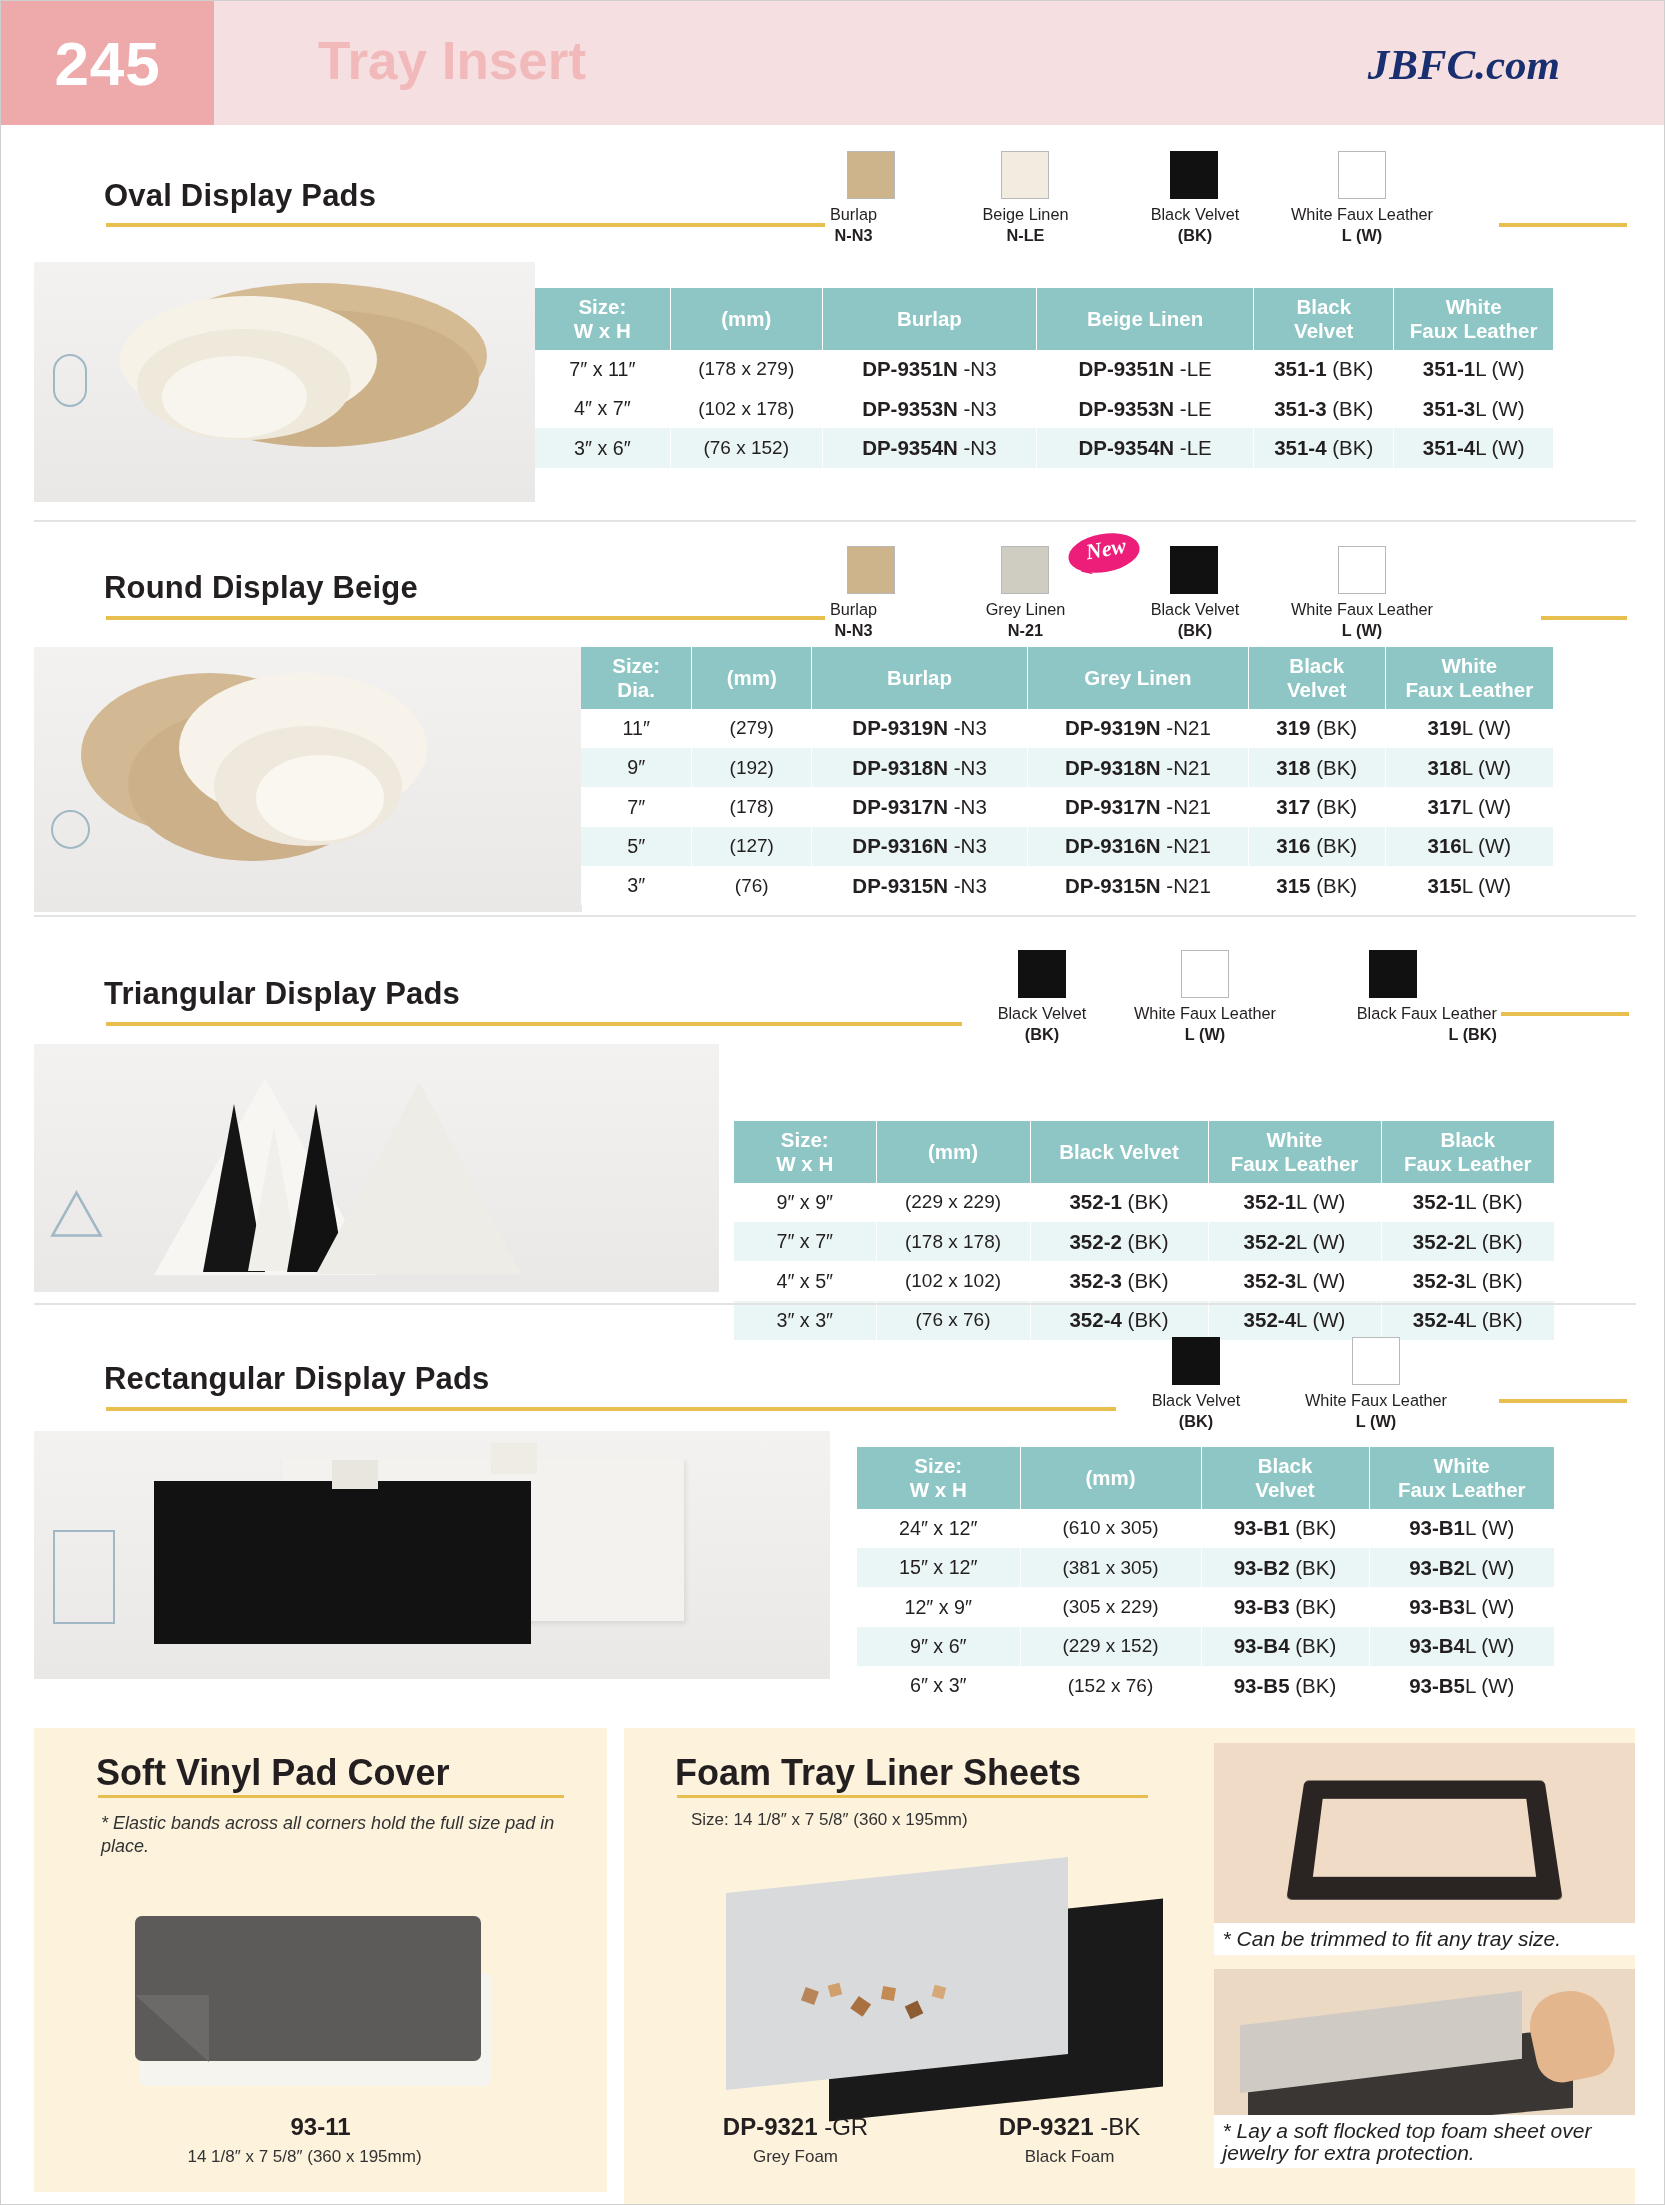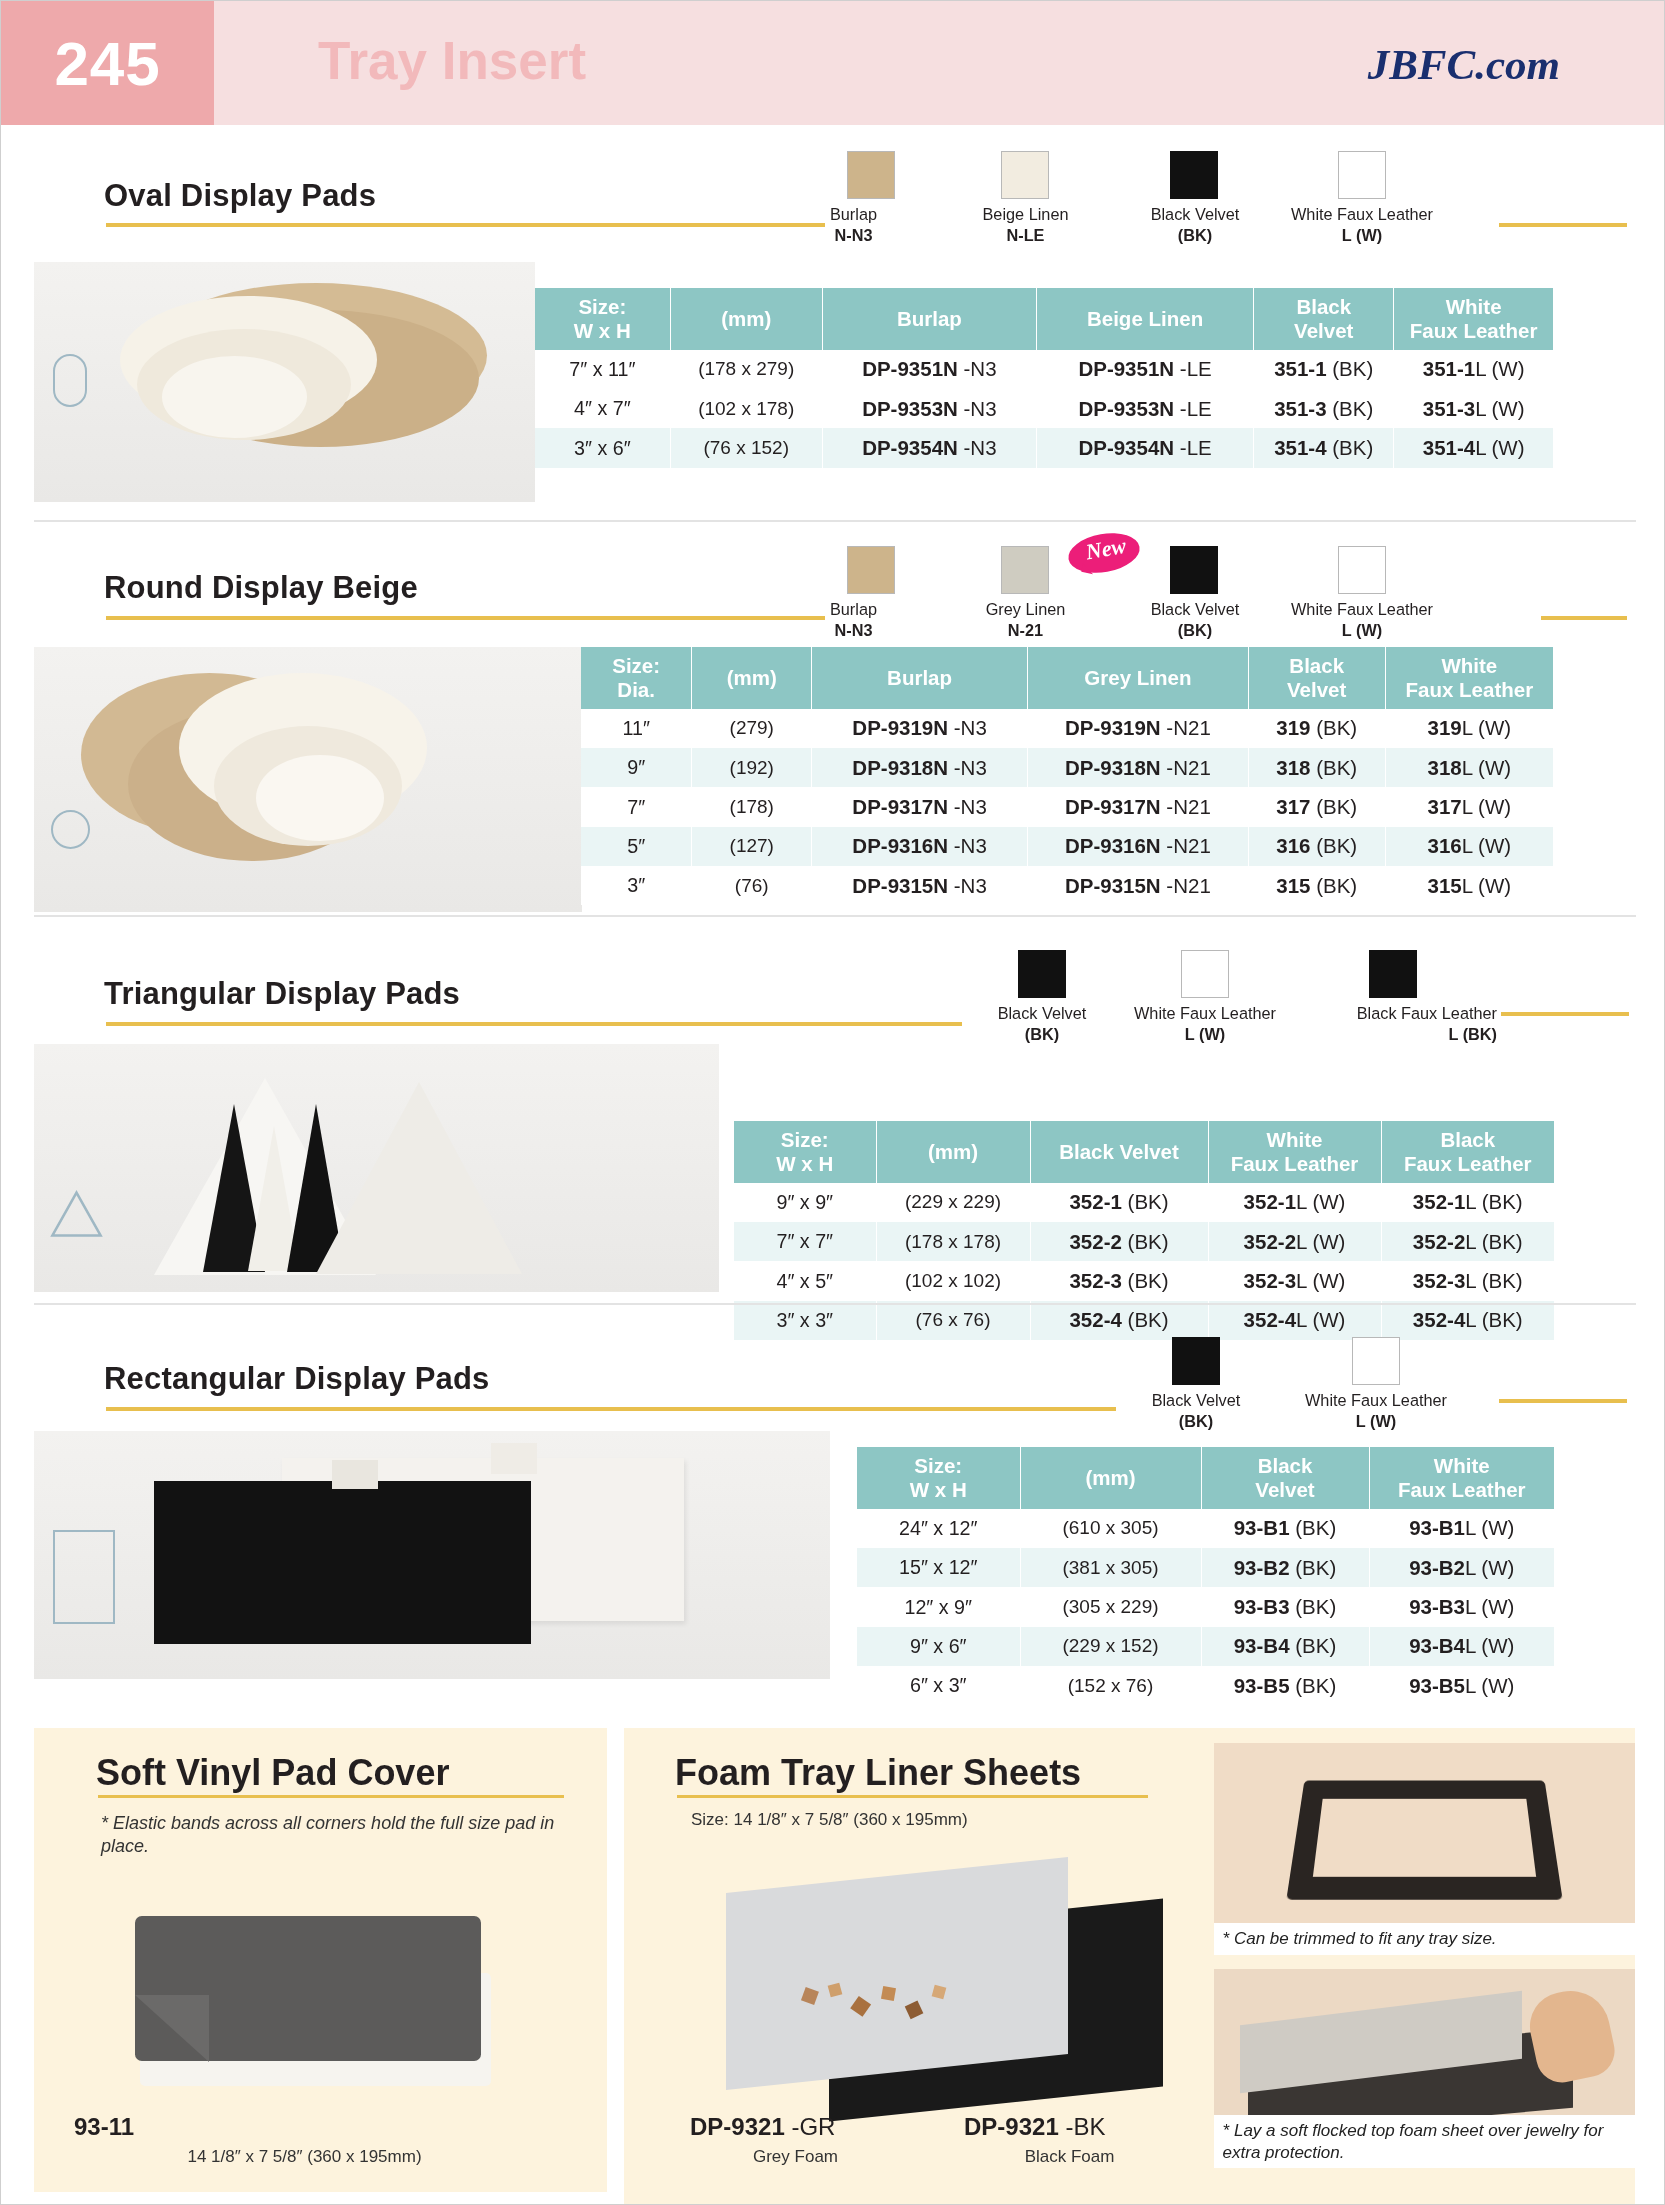--- a/index.html
+++ b/index.html
@@ -216,36 +216,35 @@
   }
   .panel-sub {
     position: absolute;
     font-size: 17px;
     color: #333333;
   }
   .code-big {
     position: absolute;
     font-size: 24px;
     font-weight: bold;
-    text-align: left;
+    text-align: center;
     color: #231f20;
     white-space: nowrap;
-    margin-left: 40px;
   }
   .code-big .suffix { font-weight: normal; }
   .code-sub {
     position: absolute;
     font-size: 17px;
     text-align: center;
     color: #333333;
     white-space: nowrap;
   }
   .photo-note {
     position: absolute;
-    font-size: 17px;
+    font-size: 21px;
     font-style: italic;
     color: #222222;
     background: #ffffff;
     padding: 5.1px 8.6px;
     line-height: 21.4px;
   }
 </style>
 </head>
 <body>
 

